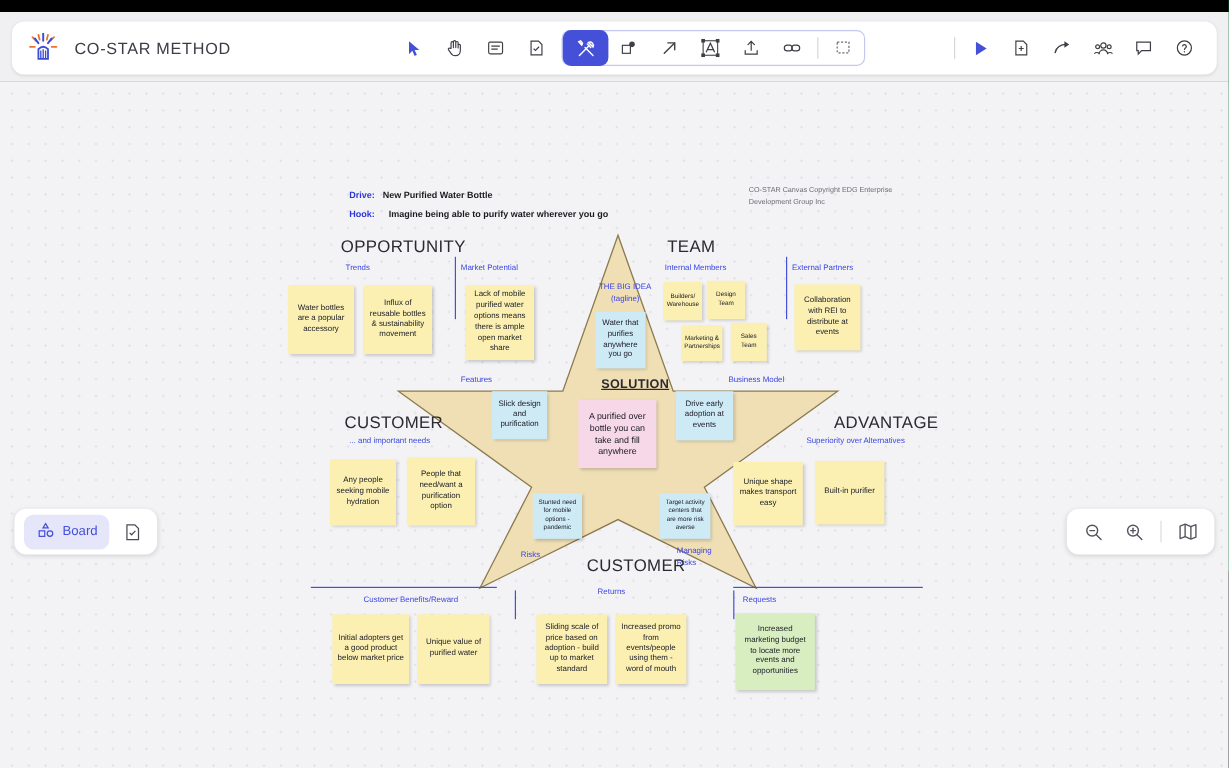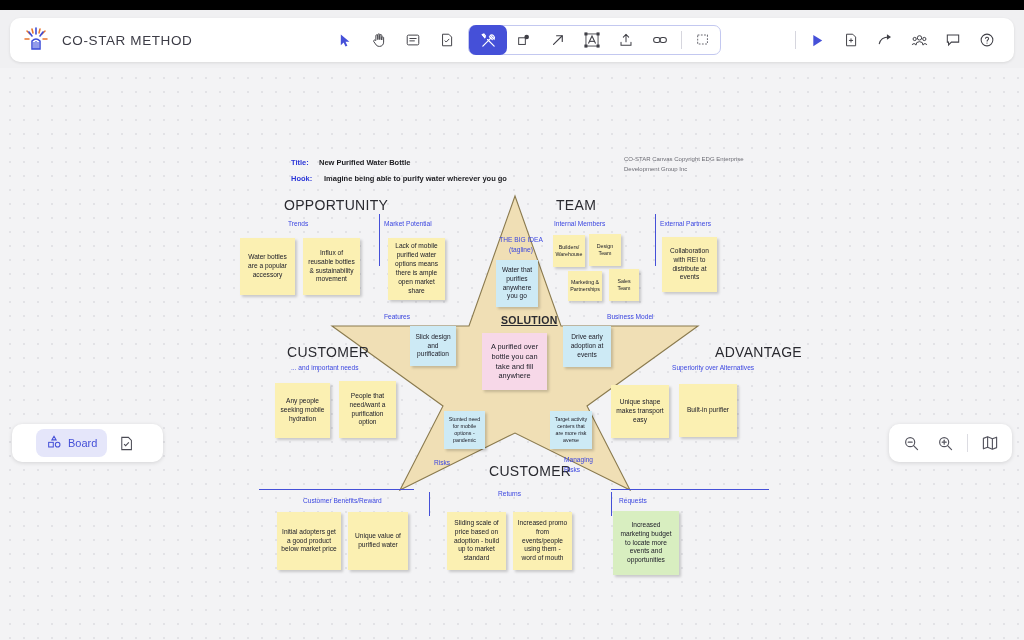--- a/index.html
+++ b/index.html
@@ -118,21 +118,21 @@
   .note.pink   { background: #f7d8e8; }
   .note.green  { background: #d8eec0; }
   .note.small  { font-size: 5.3px; line-height: 1.3; }
   .note.big    { font-size: 7.4px; }
 
   
   .bottom-left {
     position: absolute; left: 12px; bottom: 14px;
     height: 38px; background: #ffffff; border-radius: 10px;
     box-shadow: 0 1px 4px rgba(0,0,0,0.13);
-    display: flex; align-items: center; padding: 0 24px;
+    display: flex; align-items: center; padding: 0 8px;
   }
   .board-pill {
     display: flex; align-items: center; gap: 6px;
     background: #e5e6fa; border-radius: 8px; padding: 5px 10px;
     color: #4550d8; font-size: 11px; cursor: pointer;
   }
   .bl-icon { width: 26px; display: flex; justify-content: center; cursor: pointer; color: #4b4b55; margin-left: 6px; }
   .bottom-right {
     position: absolute; right: 12px; bottom: 14px;
     height: 38px; background: #ffffff; border-radius: 10px;
@@ -302,34 +302,34 @@
             <circle cx="9" cy="12.5" r="0.65" fill="#3f3f46" stroke="none"></circle>
           </svg>
         </div>
       </div>
 
     </div>
   </div>
 
   <div class="canvas">
 
-    <div class="kv-label" style="left:291px; top:90px;">Title:</div>
+    <div class="kv-label" style="left:291px; top:90px;">Drive:</div>
     <div class="kv-value" style="left:319px; top:90px;">New Purified Water Bottle</div>
     <div class="kv-label" style="left:291px; top:106px;">Hook:</div>
     <div class="kv-value" style="left:324px; top:106px;">Imagine being able to purify water wherever you go</div>
     <div class="copyright" style="left:624px; top:87px;">CO-STAR Canvas Copyright EDG Enterprise Development Group Inc</div>
 
     <svg class="star-svg" width="370" height="310" viewBox="0 0 370 310">
       <polygon points="185,8 231,138 368,138 257,218 300,302 185,245 70,302 113,218 2,138 139,138" fill="#f0dfb5" stroke="#8a7a4e" stroke-width="1.1"></polygon>
     </svg>
 
     <div class="section-title" style="left:284px; top:129px;">OPPORTUNITY</div>
     <div class="section-title" style="left:556px; top:129px;">TEAM</div>
     <div class="section-title" style="left:287px; top:276px;">CUSTOMER</div>
-    <div class="section-title" style="left:715px; top:276px;">ADVANTAGE</div>
+    <div class="section-title" style="left:695px; top:276px;">ADVANTAGE</div>
     <div class="section-title center" style="left:489px; top:246px;padding-left:12px;">SOLUTION</div>
     <div class="section-title" style="left:489px; top:395px;">CUSTOMER</div>
 
     <div class="sub-label" style="left:288px; top:152px;">Trends</div>
     <div class="divider-v" style="left:379px; top:146px; height:52px;"></div>
     <div class="sub-label" style="left:384px; top:152px;">Market Potential</div>
 
     <div class="sub-label" style="left:554px; top:152px;">Internal Members</div>
     <div class="divider-v" style="left:655px; top:146px; height:52px;"></div>
     <div class="sub-label" style="left:660px; top:152px;">External Partners</div>

